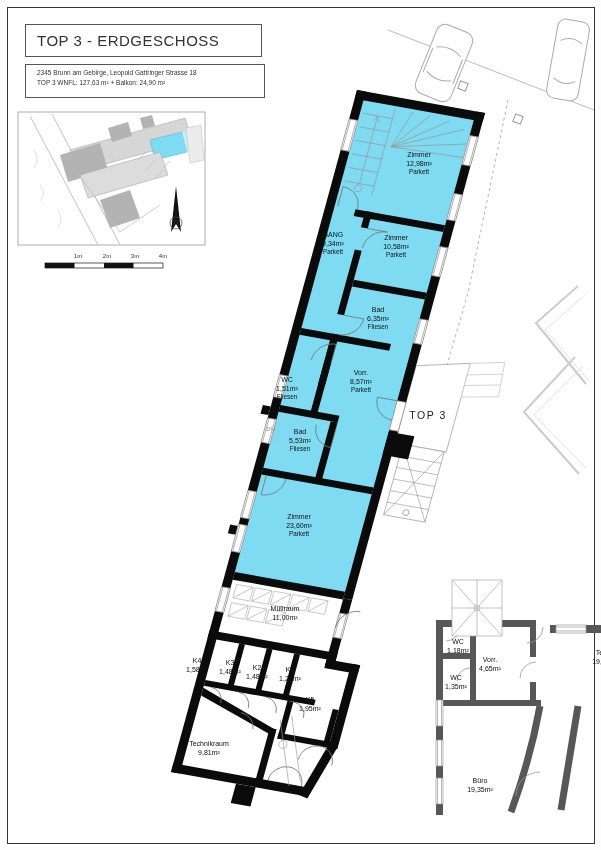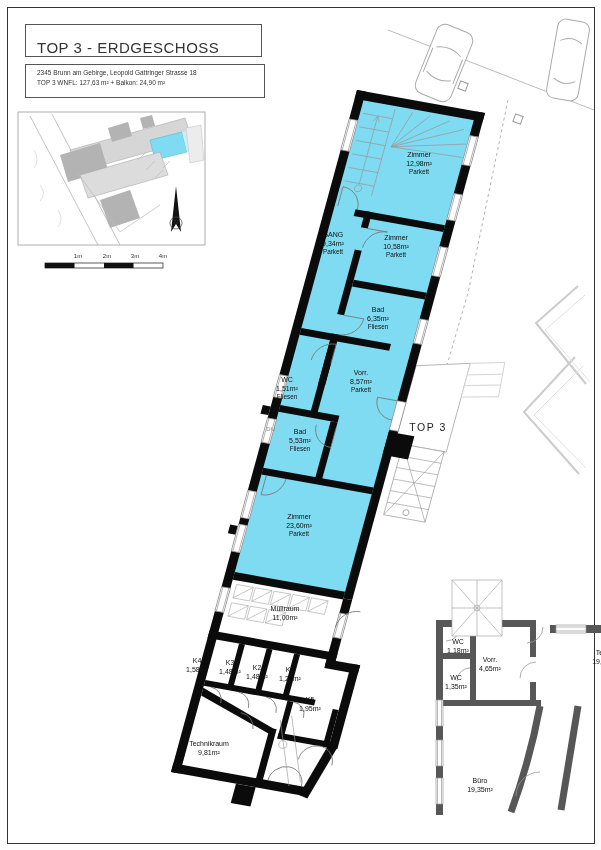--- a/index.html
+++ b/index.html
@@ -3,21 +3,21 @@
 <meta charset="utf-8">
 <style>
   html,body{margin:0;padding:0;}
   body{
     width:601px;height:850px;position:relative;background:#fdfdfd;
     font-family:"Liberation Sans", sans-serif;color:#1a1a1a;overflow:hidden;
   }
   #frame{position:absolute;left:7px;top:7px;width:586px;height:835px;border:1px solid #333;background:#fff;}
   #plan-svg{position:absolute;left:0;top:0;}
   .box{position:absolute;border:1px solid #555;background:#fff;}
-  #title-box{left:25px;top:24px;width:224px;height:31px;display:flex;align-items:flex-end;padding-left:11px;}
+  #title-box{left:25px;top:24px;width:224px;height:31px;display:flex;align-items:center;padding-left:11px;}
   #title-box .t{font-size:15px;letter-spacing:.5px;color:#333;}
   #addr-box{left:25px;top:64px;width:227px;height:29px;padding:3px 0 0 11px;}
   #addr-box div{font-size:6.5px;line-height:1.5;color:#333;}
   .rlabel{position:absolute;transform:translate(-50%,-50%);text-align:center;
           font-size:7px;line-height:1.3;white-space:nowrap;color:#111;pointer-events:none;}
   .rlabel .fl{font-size:6.3px;}
   .top3{font-size:10.5px;letter-spacing:1.5px;color:#222;}
   .du{font-size:6px;color:#8a8a8a;letter-spacing:.5px;}
   .north{font-size:5.5px;color:#333;}
   .sm{font-size:6px;color:#333;}
@@ -284,21 +284,21 @@
     <span style="display:block">Vorr.</span>
     <span style="display:block">8,57m²</span>
     <span style="display:block" class="fl">Parkett</span>
   </div>
   <div class="rlabel du" style="left:271px;top:430px">DU</div>
   <div class="rlabel" style="left:300px;top:440px">
     <span style="display:block">Bad</span>
     <span style="display:block">5,53m²</span>
     <span style="display:block" class="fl">Fliesen</span>
   </div>
-  <div class="rlabel top3" style="left:428px;top:428px">TOP 3</div>
+  <div class="rlabel top3" style="left:428px;top:416px">TOP 3</div>
   <div class="rlabel" style="left:299px;top:525px">
     <span style="display:block">Zimmer</span>
     <span style="display:block">23,60m²</span>
     <span style="display:block" class="fl">Parkett</span>
   </div>
   <div class="rlabel" style="left:285px;top:613px">
     <span style="display:block">Müllraum</span>
     <span style="display:block">11,00m²</span>
   </div>
   <div class="rlabel" style="left:197px;top:665px">

